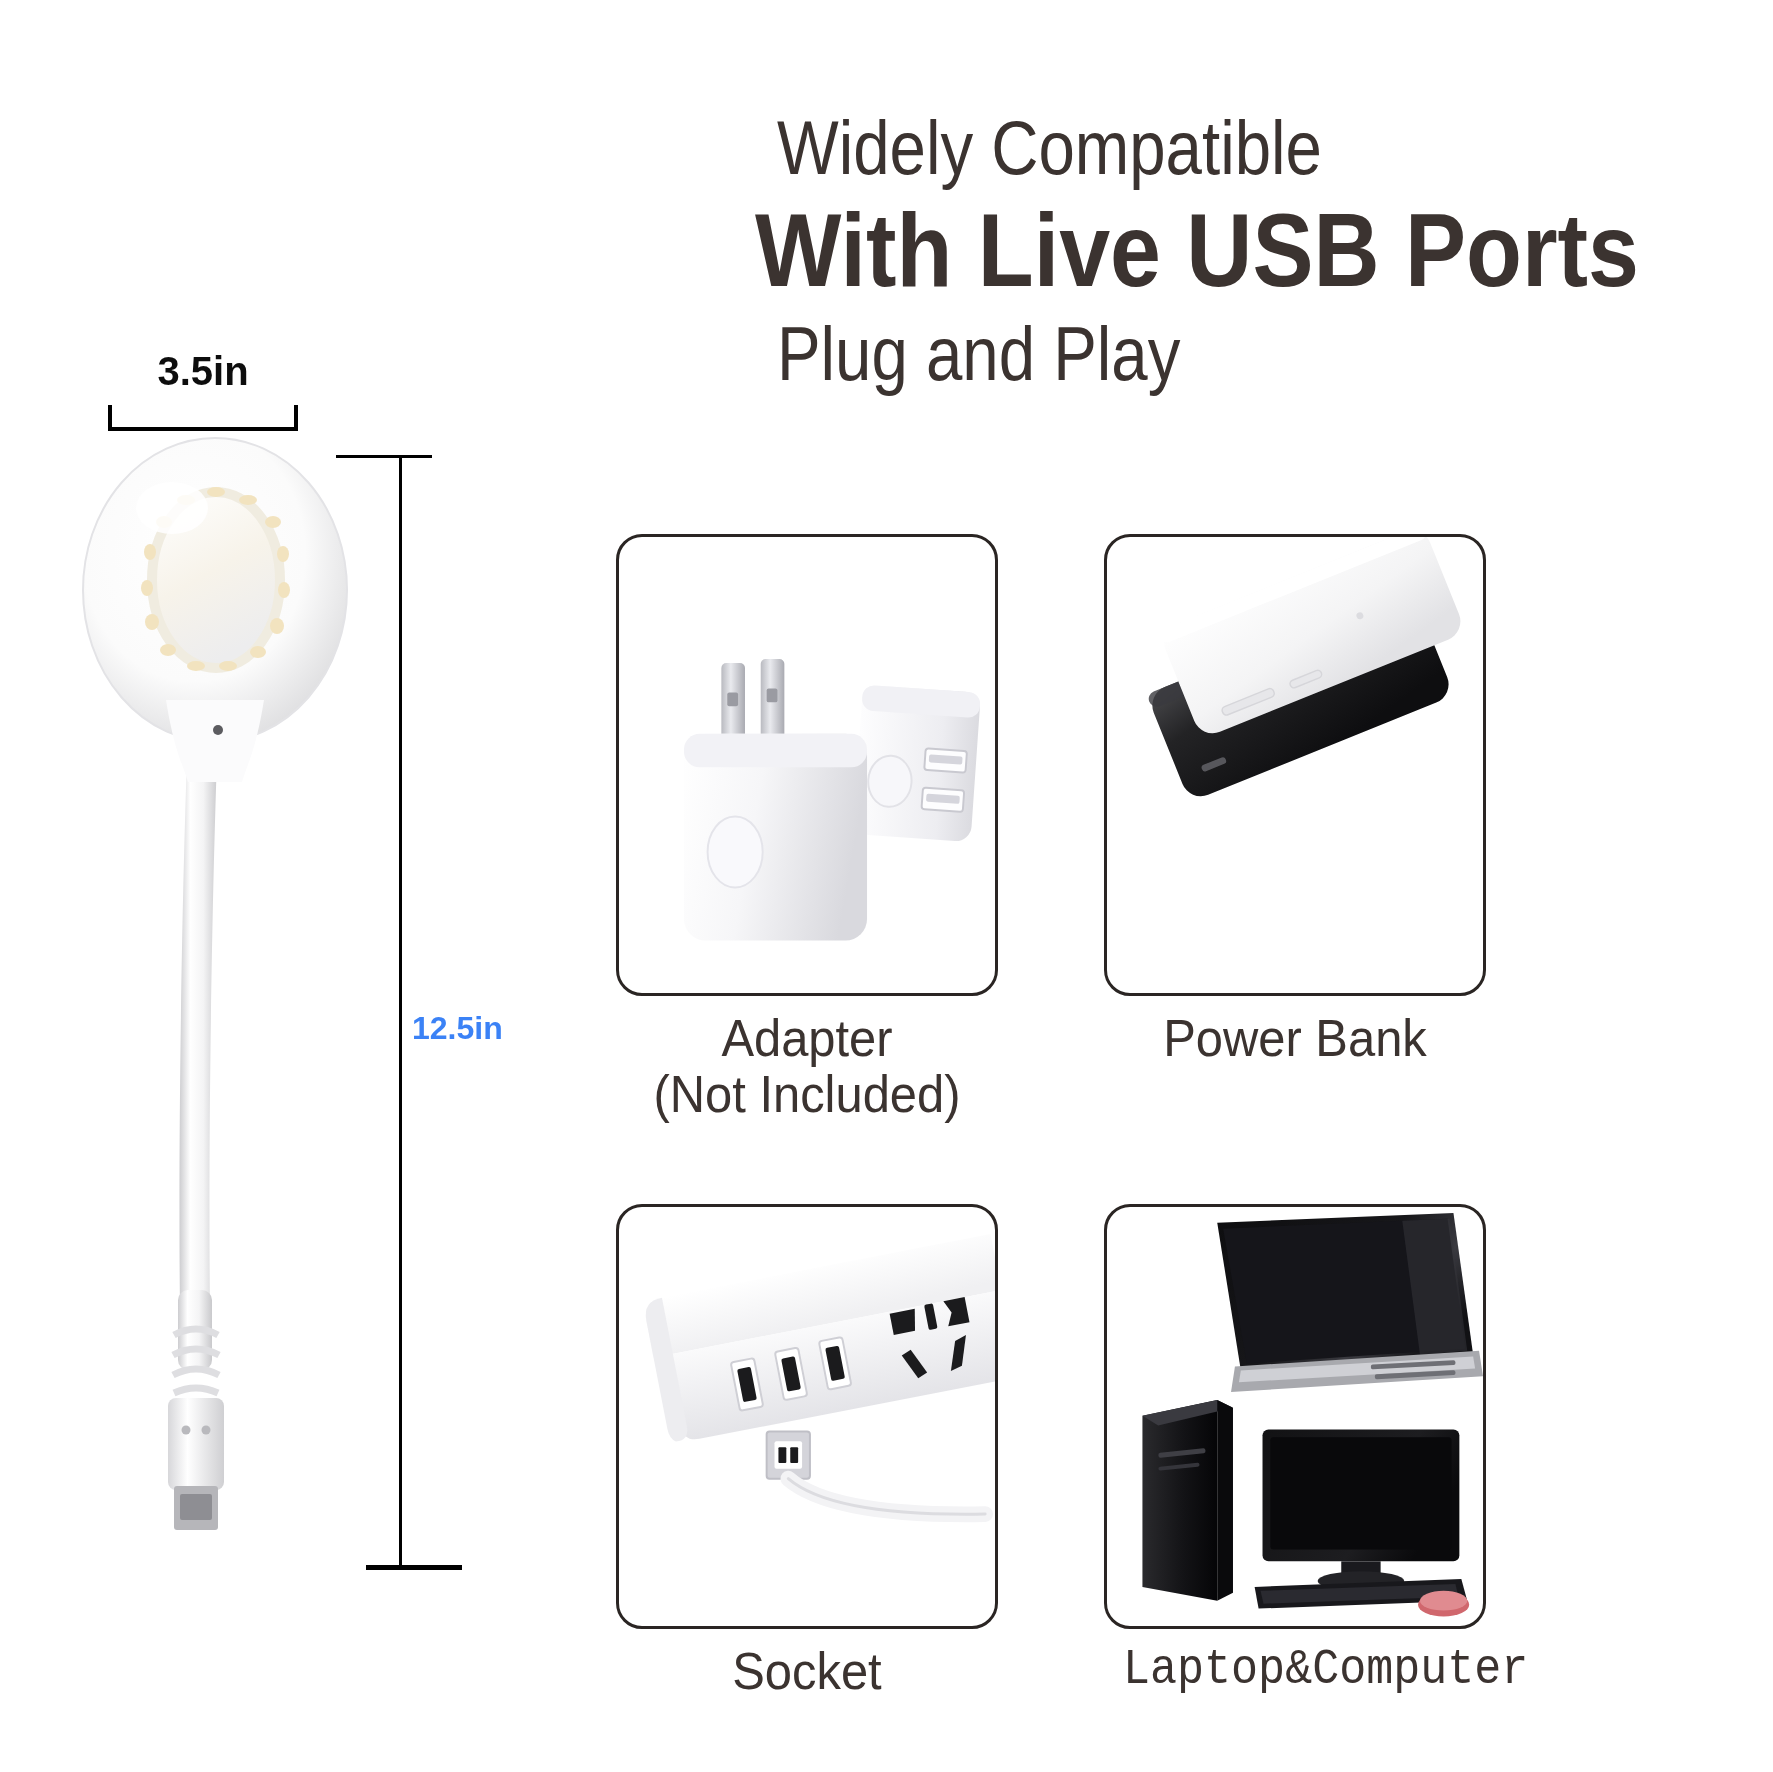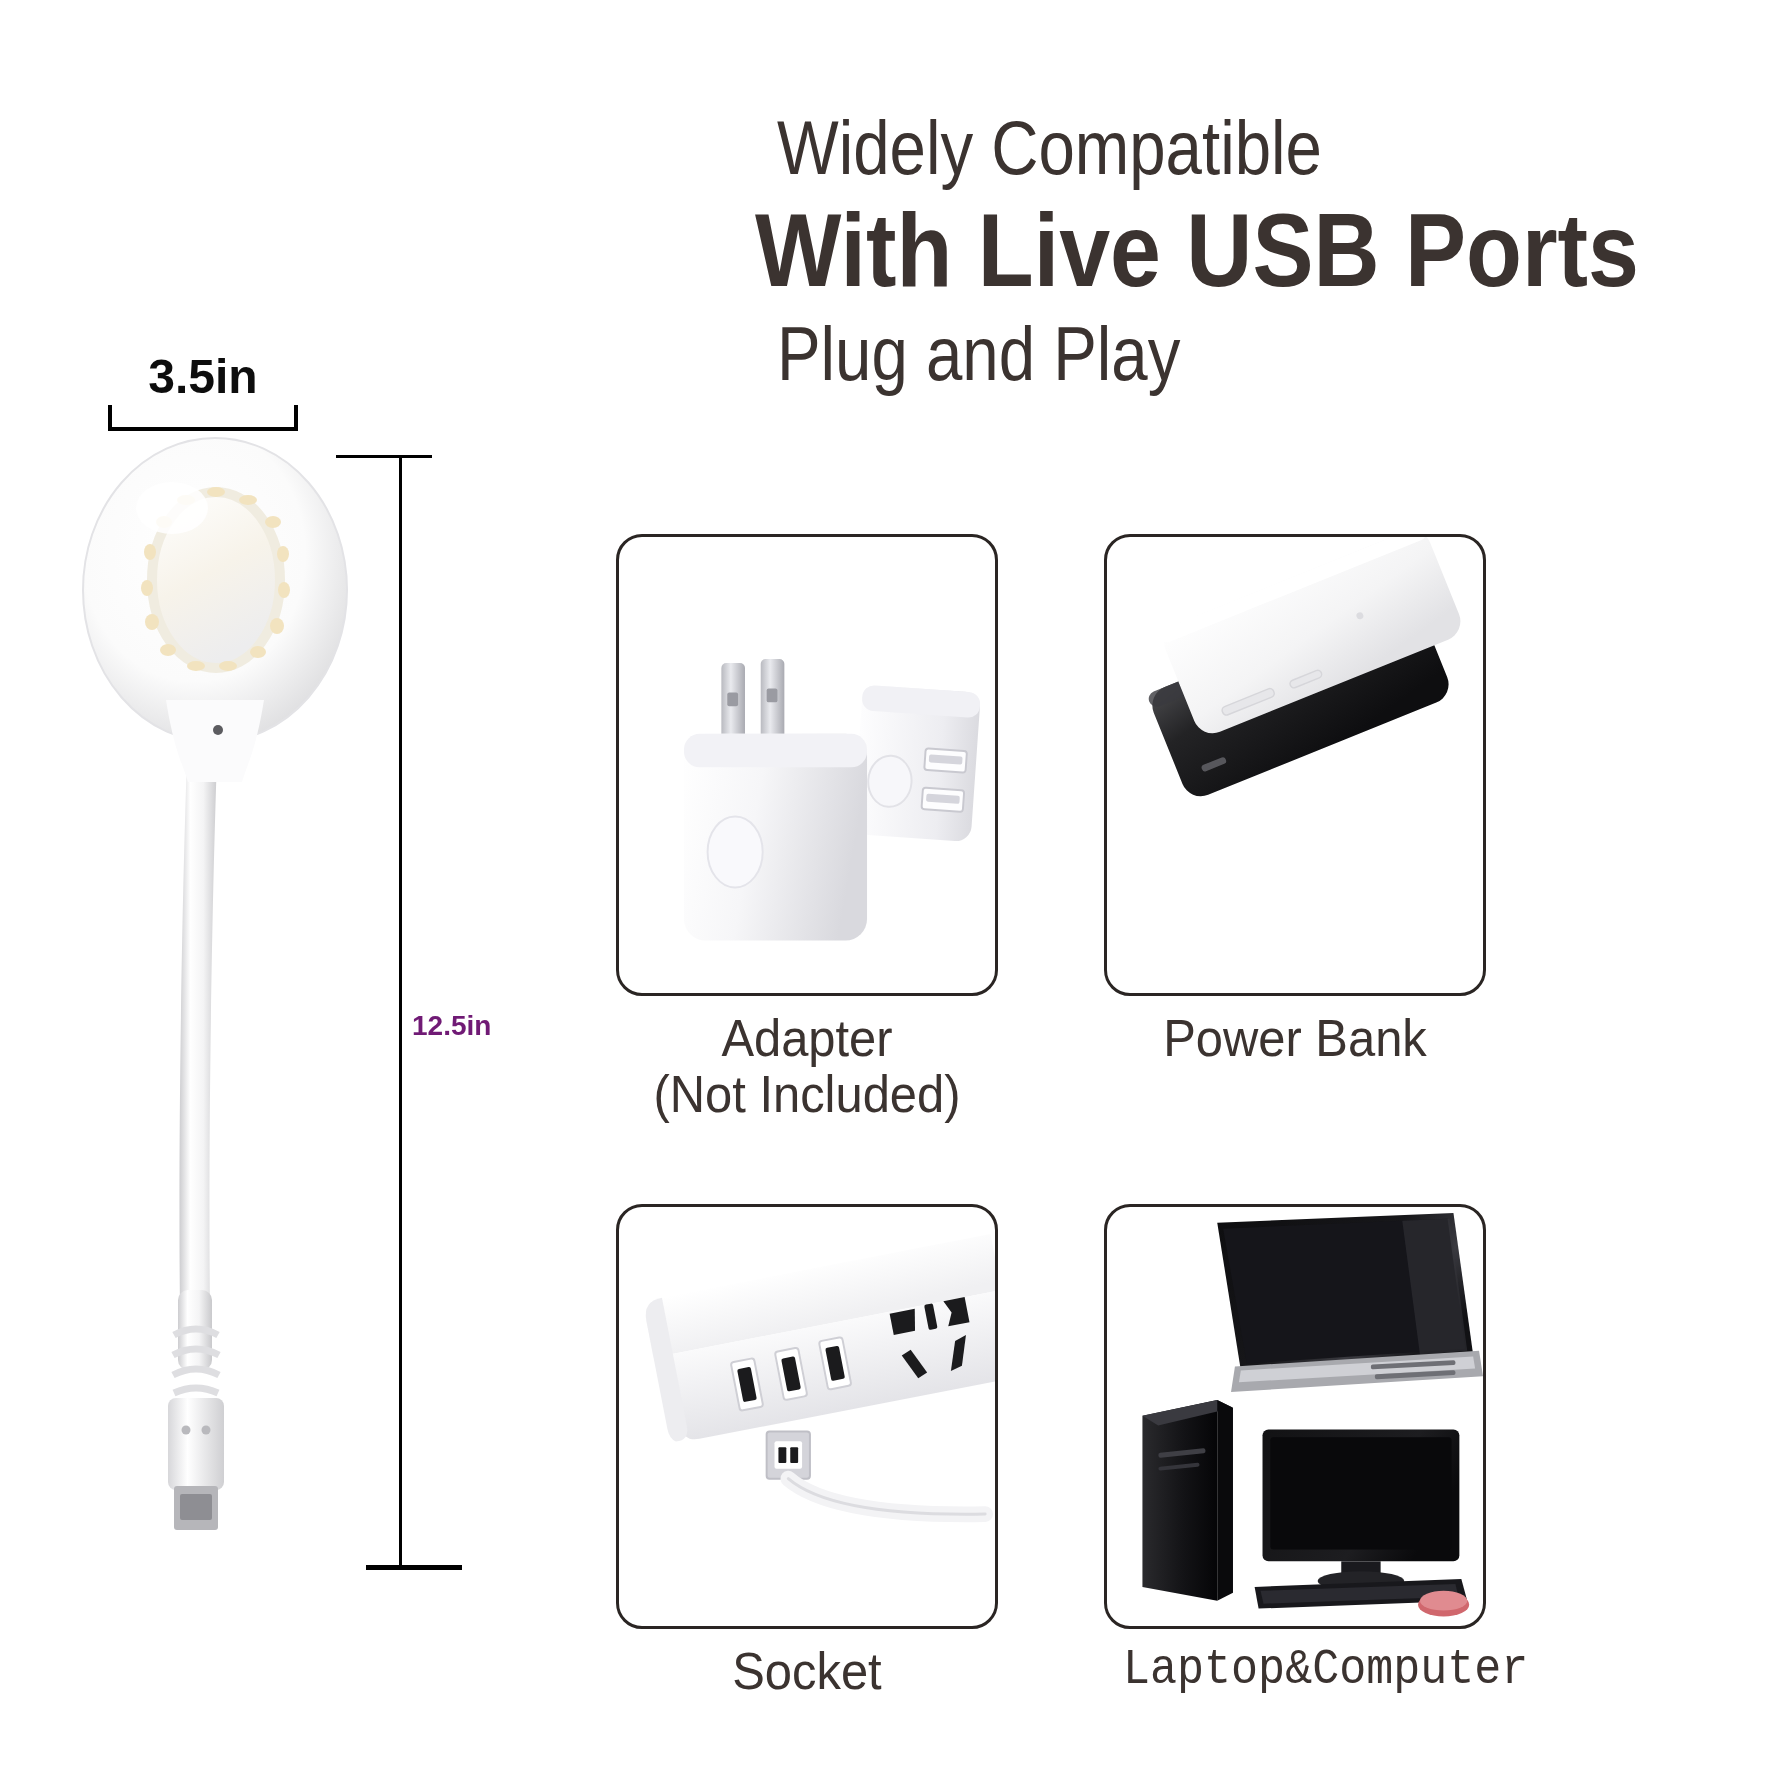--- a/index.html
+++ b/index.html
@@ -48,21 +48,21 @@
     transform-origin:right center;
     white-space:nowrap;
   }
 
   
   #dim-width-label{
     position:absolute;
     left:108px;top:349px;
     width:190px;
     text-align:center;
-    font-size:48px;font-weight:700;color:#0d0d0d;
+    font-size:40px;font-weight:700;color:#0d0d0d;
     font-family:"Liberation Sans", sans-serif;
   }
   #dim-width-bracket{
     position:absolute;
     left:108px;top:405px;
     width:190px;height:26px;
     border-left:4px solid #000;
     border-right:4px solid #000;
     border-bottom:4px solid #000;
     box-sizing:border-box;
@@ -81,21 +81,21 @@
   }
   #dim-height-bottom-tick{
     position:absolute;
     left:366px;top:1565px;
     width:96px;height:0;
     border-top:5px solid #000;
   }
   #dim-height-label{
     position:absolute;
     left:412px;top:1010px;
-    font-size:28px;font-weight:700;color:#701a75;
+    font-size:32px;font-weight:700;color:#3b82f6;
     white-space:nowrap;
   }
 
   
   #lamp{
     position:absolute;
     left:70px;top:430px;
     width:290px;height:1100px;
   }
 

